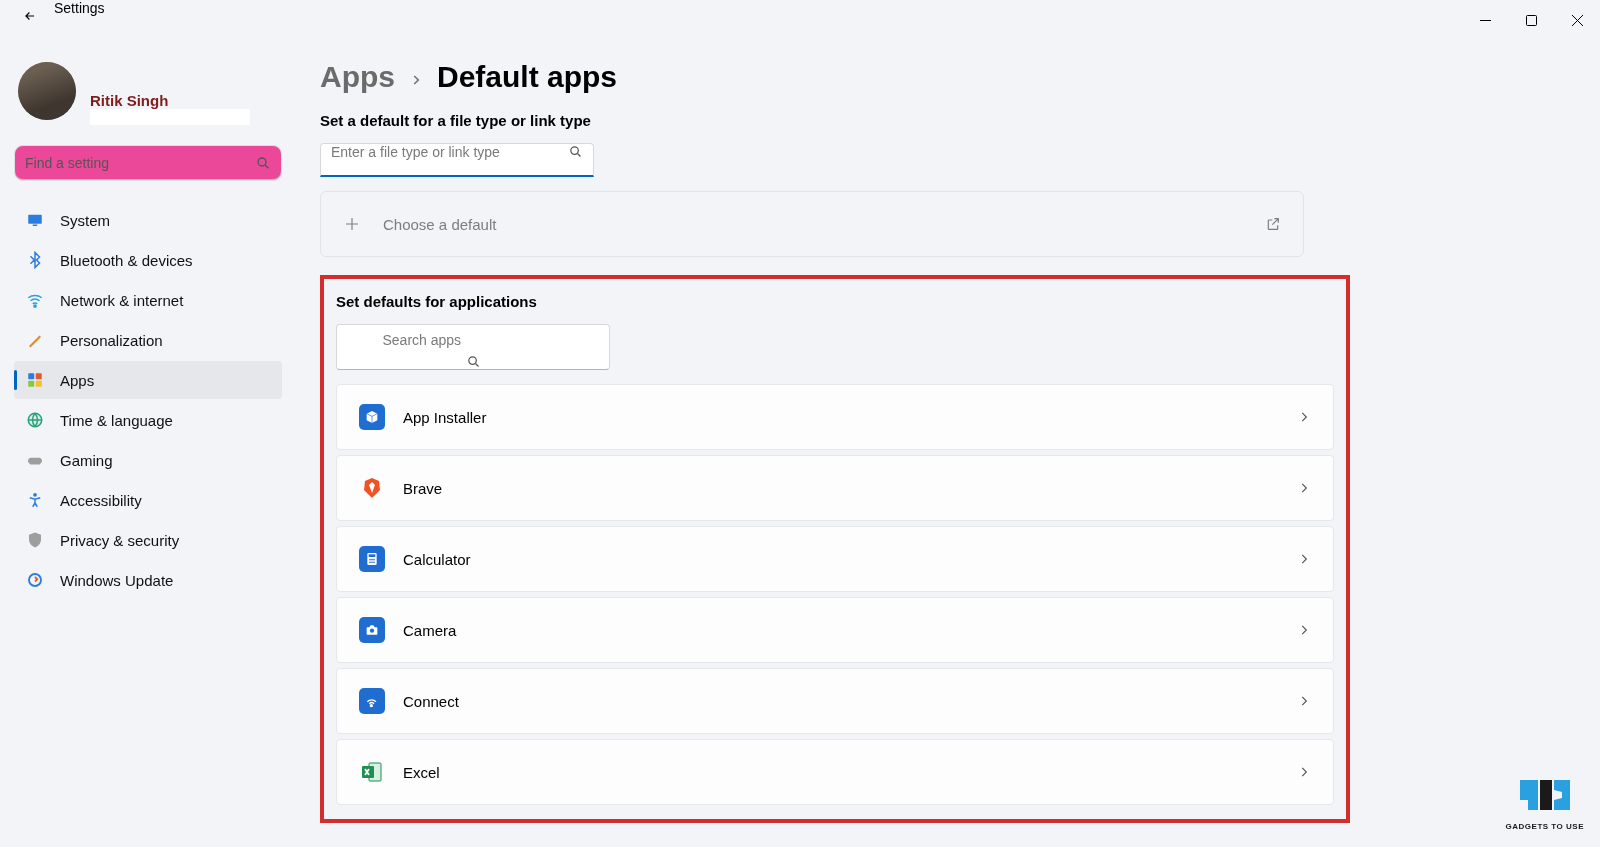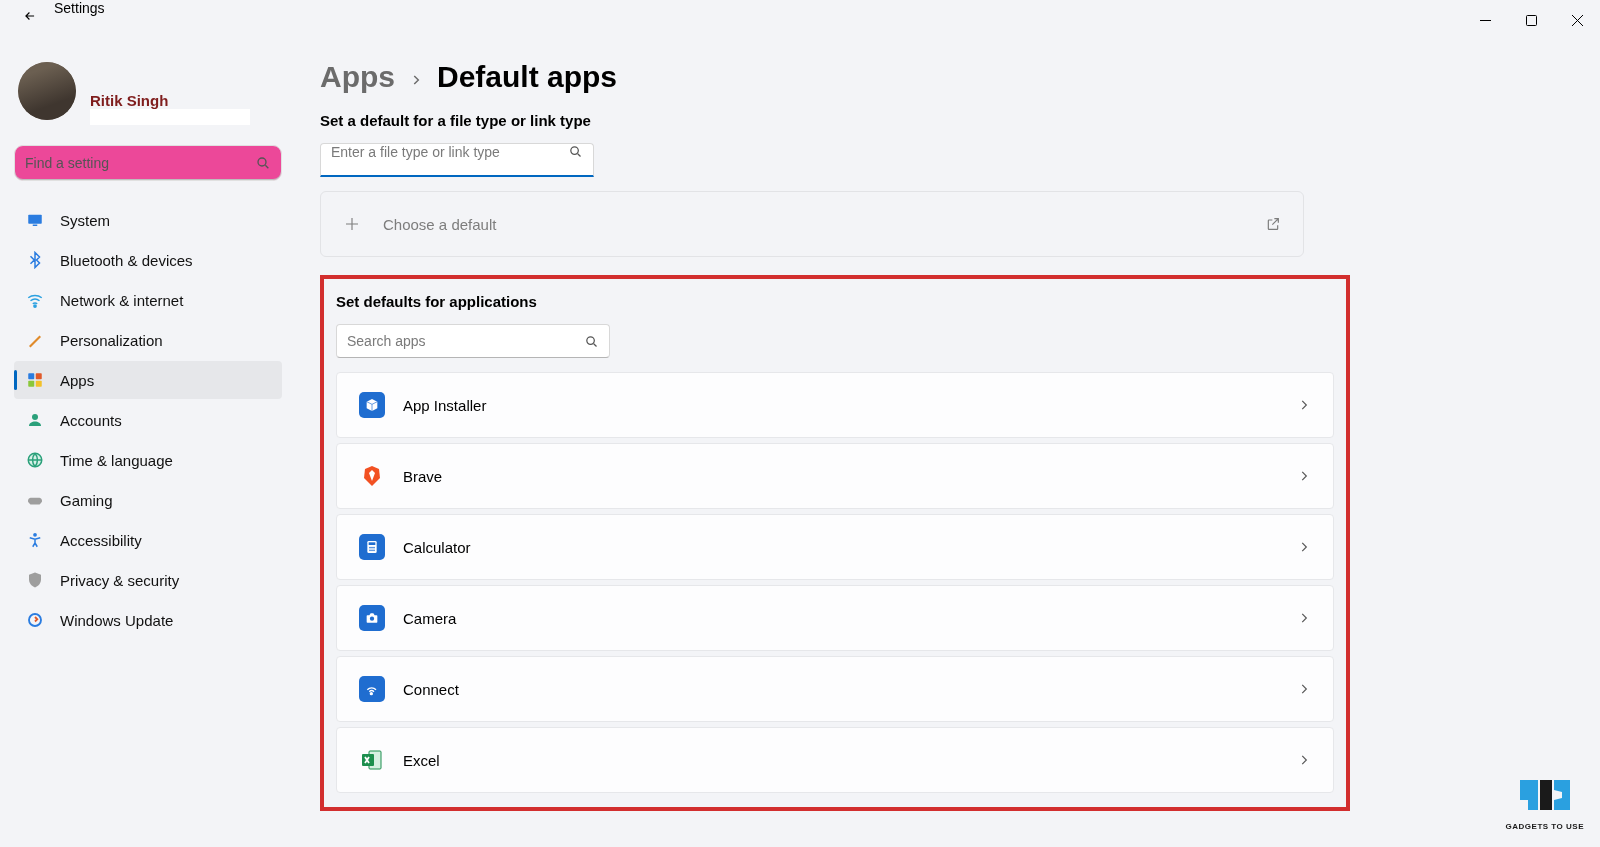--- a/index.html
+++ b/index.html
@@ -47,21 +47,21 @@
 .file-search input { flex: 1; border: none; outline: none; font-size: 14px; background: transparent; }
 .file-search input::placeholder { color: #7a7a7a; }
 .file-search .icon { width: 15px; height: 15px; color: #555; }
 
 .choose-default { display: flex; align-items: center; height: 66px; width: 984px; border: 1px solid #e2e3e6; border-radius: 6px; padding: 16px 22px; color: #7d7d7d; font-size: 15px; gap: 22px; margin-bottom: 18px; background: #f3f4f7; }
 .choose-default .plus { width: 18px; height: 18px; }
 .choose-default .ext-icon { margin-left: auto; width: 16px; height: 16px; }
 
 .highlight-box { border: 4px solid #d22e2e; padding: 14px 12px 14px 12px; width: 1030px; }
 
-.app-search { display: flex; align-items: center; background: #fff; border: 1px solid #d8d8d8; border-bottom: 1px solid #b5b5b5; border-radius: 4px; height: 34px; width: 274px; padding: 0 10px; margin-bottom: 14px; }
+.app-search { display: flex; align-items: center; background: #fff; border: 1px solid #d8d8d8; border-bottom: 1px solid #b5b5b5; border-radius: 4px; height: 46px; width: 274px; padding: 0 10px; margin-bottom: 14px; flex-direction: column; }
 .app-search input { flex: 1; border: none; outline: none; font-size: 14px; background: transparent; }
 .app-search input::placeholder { color: #7a7a7a; }
 .app-search .icon { width: 15px; height: 15px; color: #555; }
 
 .app-list { display: flex; flex-direction: column; gap: 5px; }
 .app-row { display: flex; align-items: center; height: 66px; background: #fdfdfe; border: 1px solid #e6e7ea; border-radius: 4px; padding: 0 22px; cursor: pointer; }
 .app-icon { width: 26px; height: 26px; border-radius: 5px; margin-right: 18px; display: flex; align-items: center; justify-content: center; }
 .app-label { font-size: 15px; color: #000; }
 .chev { margin-left: auto; width: 14px; height: 14px; color: #555; }
 
@@ -159,29 +159,20 @@
       <div class="nav-item active">
         <span class="nav-icon">
             <svg viewBox="0 0 24 24">
               <rect x="3" y="3" width="8" height="8" rx="1" fill="#2a7ce0"></rect>
               <rect x="13" y="3" width="8" height="8" rx="1" fill="#e05a2a"></rect>
               <rect x="3" y="13" width="8" height="8" rx="1" fill="#8ac73a"></rect>
               <rect x="13" y="13" width="8" height="8" rx="1" fill="#f2c12a"></rect>
             </svg>
           </span>
         <span>Apps</span>
-      </div>
-      <div class="nav-item">
-        <span class="nav-icon">
-            <svg viewBox="0 0 24 24" fill="#2aa07a">
-              <circle cx="12" cy="8" r="4"></circle>
-              <path d="M4 20c0-4 4-6 8-6s8 2 8 6"></path>
-            </svg>
-          </span>
-        <span>Accounts</span>
       </div>
       <div class="nav-item">
         <span class="nav-icon">
             <svg viewBox="0 0 24 24" fill="none" stroke="#2aa07a" stroke-width="2">
               <circle cx="12" cy="12" r="9" fill="#d7f0e7"></circle>
               <path d="M3 12h18M12 3a14 14 0 010 18M12 3a14 14 0 000 18"></path>
             </svg>
           </span>
         <span>Time &amp; language</span>
       </div>

